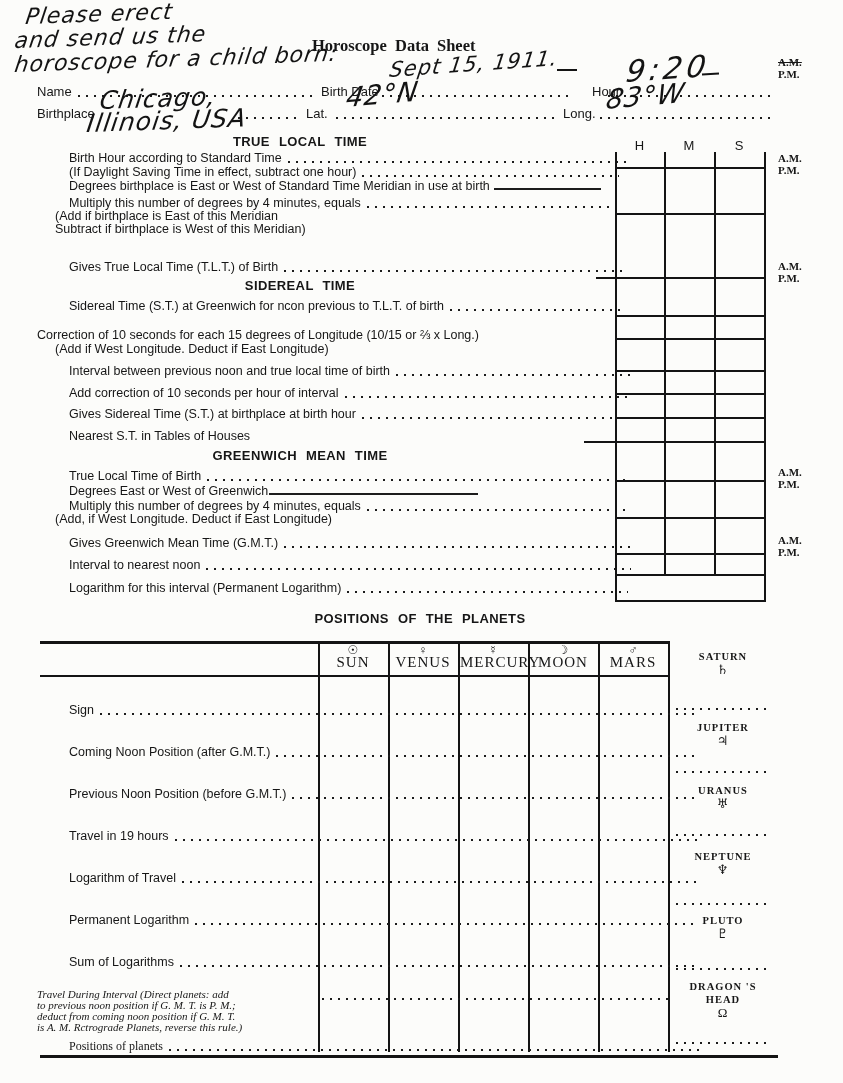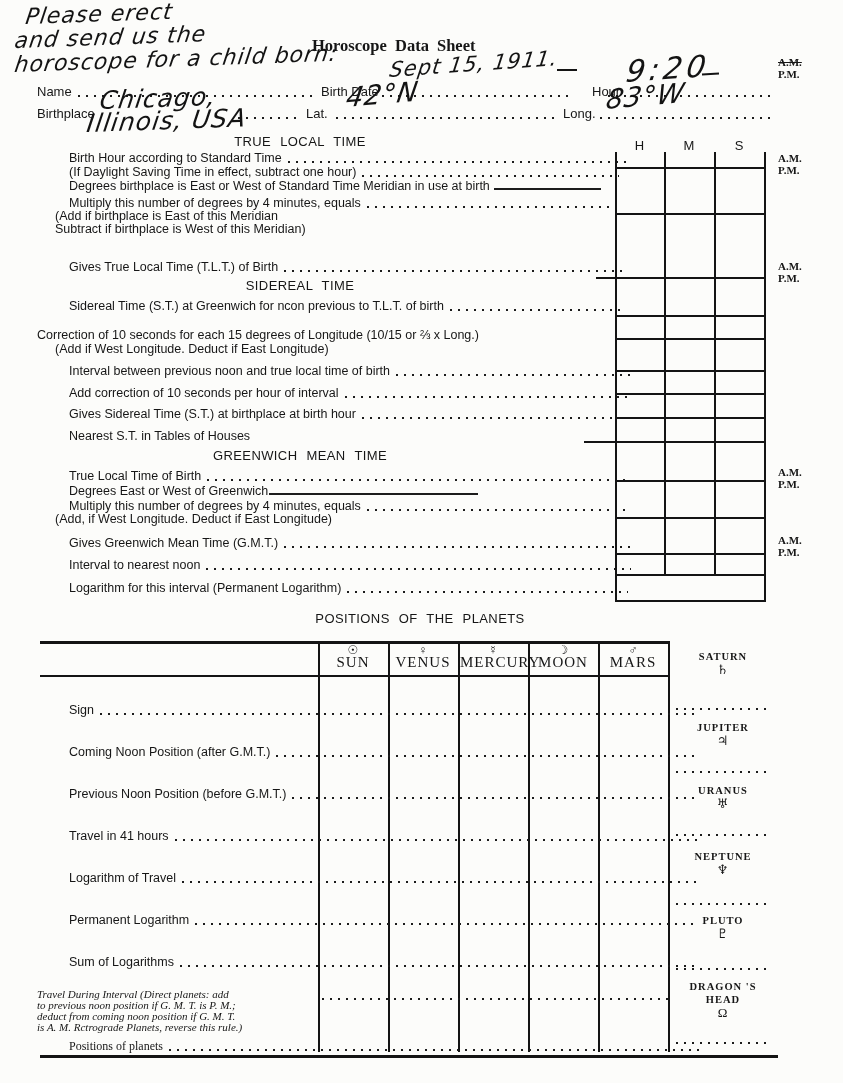--- a/index.html
+++ b/index.html
@@ -1,21 +1,21 @@
 <!DOCTYPE html>
 <html><head>
 <meta charset="utf-8">
 <style>
   html,body{margin:0;padding:0;background:#e8e8e6;}
   .page{position:relative;width:843px;height:1083px;background:#fcfcfa;overflow:hidden;
         font-family:"Liberation Sans",sans-serif;color:#161616;}
   .abs{position:absolute;}
   .lbl{font-size:12.5px;line-height:13px;white-space:nowrap;}
   .small-lbl{font-size:13px;white-space:nowrap;}
-  .heading{font-size:13px;font-weight:normal;letter-spacing:.4px;word-spacing:5px;text-align:center;white-space:nowrap;}
+  .heading{font-size:13px;font-weight:bold;letter-spacing:.4px;word-spacing:5px;text-align:center;white-space:nowrap;}
   .title{font-family:"Liberation Serif",serif;font-weight:bold;font-size:16.5px;word-spacing:4px;white-space:nowrap;}
   .frow{position:absolute;display:flex;align-items:baseline;margin-left:32px;}
   .lead{flex:1;height:2px;align-self:flex-end;margin:0 1px 2px 6px;
         background-image:repeating-linear-gradient(to right,#1c1c1c 0 2px,transparent 2px 8px);}
   .solidlead{flex:1;height:2px;align-self:flex-end;margin:0 1px 3px 4px;background:#1c1c1c;}
   .dotline{position:absolute;height:2px;
         background-image:repeating-linear-gradient(to right,#1c1c1c 0 2px,transparent 2px 8px);}
   .hl{position:absolute;height:2px;background:#141414;}
   .vl{position:absolute;width:2px;background:#141414;}
   .thick{height:3px;}
@@ -257,21 +257,21 @@
   </div>
   <div class="frow lbl" style="left:37px;top:746px;width:631px;">
     <span>Coming Noon Position (after G.M.T.)</span>
       <span class="lead"></span>
   </div>
   <div class="frow lbl" style="left:37px;top:788px;width:631px;">
     <span>Previous Noon Position (before G.M.T.)</span>
       <span class="lead"></span>
   </div>
   <div class="frow lbl" style="left:37px;top:830px;width:631px;">
-    <span>Travel in 41 hours</span>
+    <span>Travel in 19 hours</span>
       <span class="lead"></span>
   </div>
   <div class="frow lbl" style="left:37px;top:872px;width:631px;">
     <span>Logarithm of Travel</span>
       <span class="lead"></span>
   </div>
   <div class="frow lbl" style="left:37px;top:914px;width:631px;">
     <span>Permanent Logarithm</span>
       <span class="lead"></span>
   </div>

